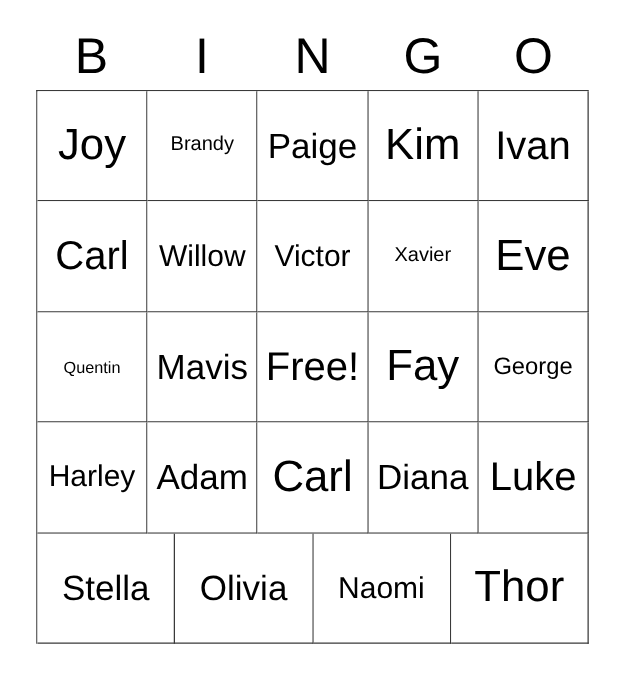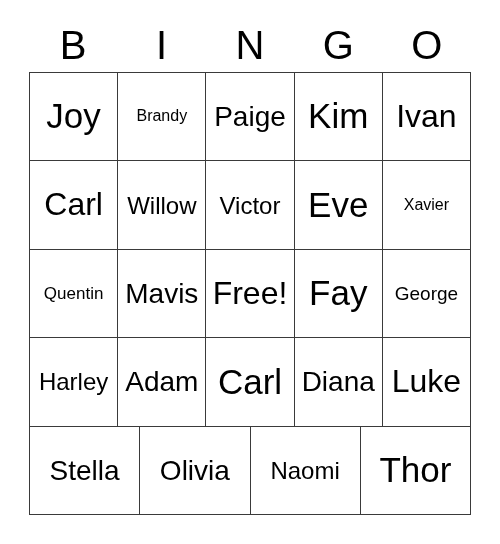--- a/index.html
+++ b/index.html
@@ -84,21 +84,21 @@
     color: #000000;
   }
 
   
   .fs-xxl { font-size: 35px; }
   .fs-xl  { font-size: 32px; }
   .fs-l   { font-size: 28px; }
   .fs-m   { font-size: 24px; }
   .fs-s   { font-size: 16px; }
   .fs-xs  { font-size: 19px; }
-  .fs-xxs { font-size: 17px; }
+  .fs-xxs { font-size: 13px; }
 </style>
 </head>
 <body>
 
 <div id="bingo-card">
 
   <div id="header-row">
     <div class="header-cell">B</div>
     <div class="header-cell">I</div>
     <div class="header-cell">N</div>
@@ -128,24 +128,24 @@
         <div class="grid-cell">
           <span class="cell-text fs-xl">Carl</span>
         </div>
         <div class="grid-cell">
           <span class="cell-text fs-m">Willow</span>
         </div>
         <div class="grid-cell">
           <span class="cell-text fs-m">Victor</span>
         </div>
         <div class="grid-cell">
-          <span class="cell-text fs-xxl">Eve</span>
+          <span class="cell-text fs-s">Xavier</span>
         </div>
         <div class="grid-cell">
-          <span class="cell-text fs-s">Xavier</span>
+          <span class="cell-text fs-xxl">Eve</span>
         </div>
       </div>
       <div class="grid-row">
         <div class="grid-cell">
           <span class="cell-text fs-xxs">Quentin</span>
         </div>
         <div class="grid-cell">
           <span class="cell-text fs-l">Mavis</span>
         </div>
         <div class="grid-cell">

